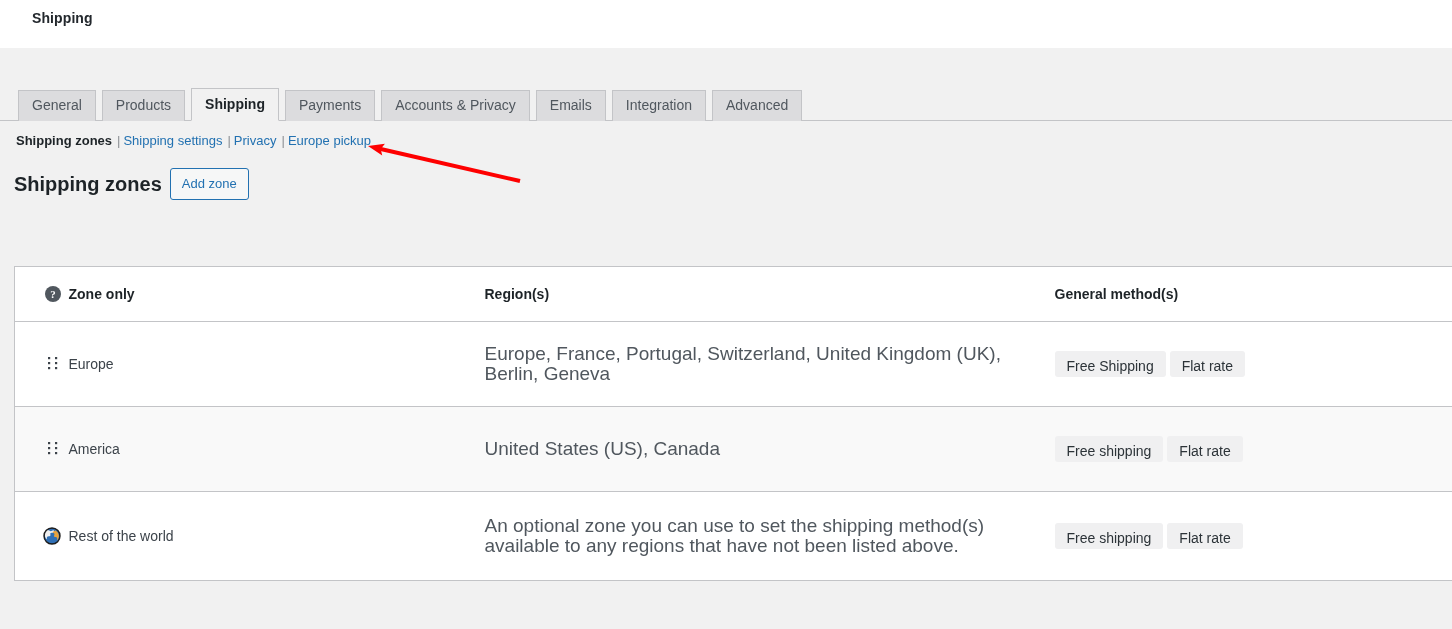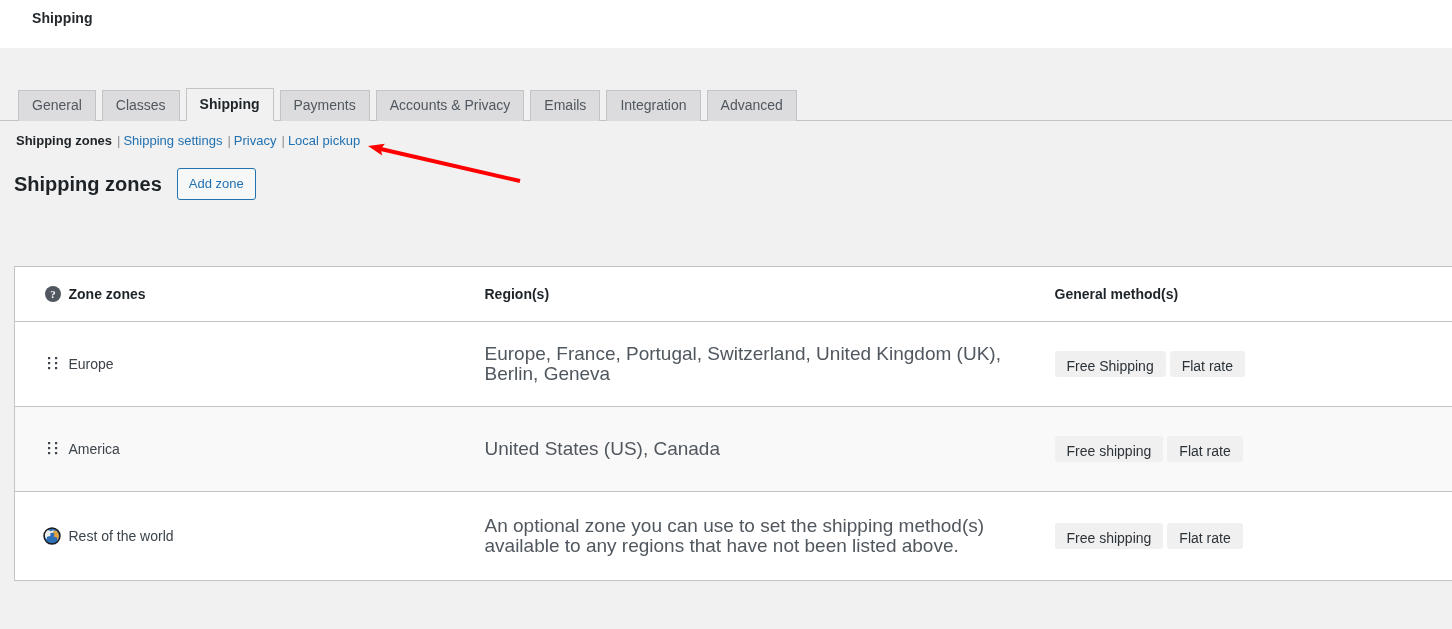--- a/index.html
+++ b/index.html
@@ -79,21 +79,21 @@
   
   .heading-row {
     position: absolute; left: 14px; top: 120px;
     display: flex; align-items: center;
   }
   .page-title {
     font-size: 20px; font-weight: bold; color: #1d2327;
     margin: 0; line-height: 1;
   }
   .add-zone-btn {
-    margin-left: 15px;
+    margin-left: 8px;
     display: inline-block;
     background: #f6f7f7;
     border: 1px solid #2271b1;
     border-radius: 3px;
     color: #2271b1;
     font-size: 13px;
     line-height: 1;
     padding: 8px 11px 9px;
     text-decoration: none;
     cursor: pointer;
@@ -204,32 +204,32 @@
 
 <div class="topbar">
   <div class="topbar-title">Shipping</div>
 </div>
 
 <div class="workarea">
 
   <div class="tabwrap">
     <nav class="tabs">
       <a class="tab" href="#">General</a>
-      <a class="tab" href="#">Classes</a>
+      <a class="tab" href="#">Products</a>
       <a class="tab active" href="#">Shipping</a>
       <a class="tab" href="#">Payments</a>
       <a class="tab" href="#">Accounts &amp; Privacy</a>
       <a class="tab" href="#">Emails</a>
       <a class="tab" href="#">Integration</a>
       <a class="tab" href="#">Advanced</a>
     </nav>
   </div>
 
   <div class="subnav">
-    <span class="cur">Shipping zones</span><span class="sep">|</span><a href="#">Shipping settings</a><span class="sep">|</span><a href="#">Privacy</a><span class="sep">|</span><a href="#">Local pickup</a>
+    <span class="cur">Shipping zones</span><span class="sep">|</span><a href="#">Shipping settings</a><span class="sep">|</span><a href="#">Privacy</a><span class="sep">|</span><a href="#">Europe pickup</a>
   </div>
 
   <div class="heading-row">
     <h1 class="page-title">Shipping zones</h1>
     <a class="add-zone-btn" href="#">Add zone</a>
   </div>
 
 
   <table class="zones-table">
     <colgroup>
@@ -237,21 +237,21 @@
         <col class="col-name">
         <col class="col-region">
         <col class="col-method">
     </colgroup>
     <thead>
       <tr>
         <th>
           <span class="help-icon">?</span>
         </th>
         <th class="th-pad">
-          <span class="th-label">Zone zones</span>
+          <span class="th-label">Zone only</span>
         </th>
         <th class="th-pad2">
           <span class="th-label">Region(s)</span>
         </th>
         <th class="th-pad">
           <span class="th-label">General method(s)</span>
         </th>
       </tr>
     </thead>
     <tbody>

